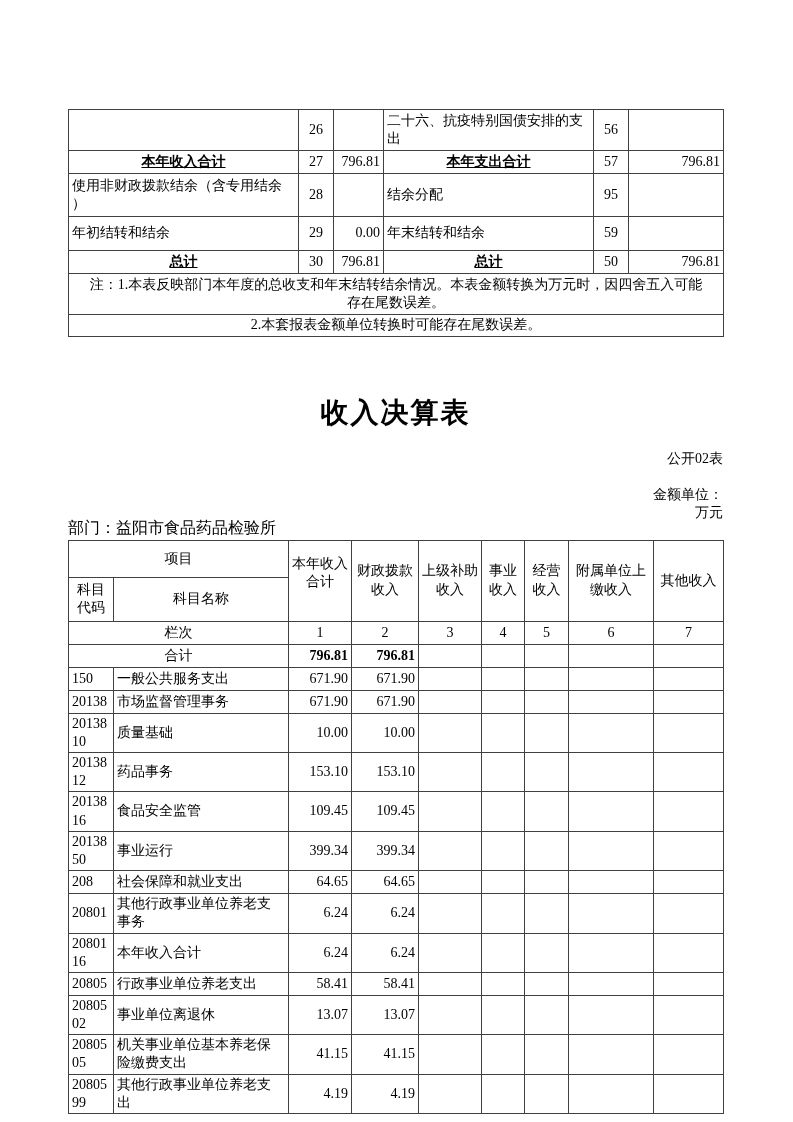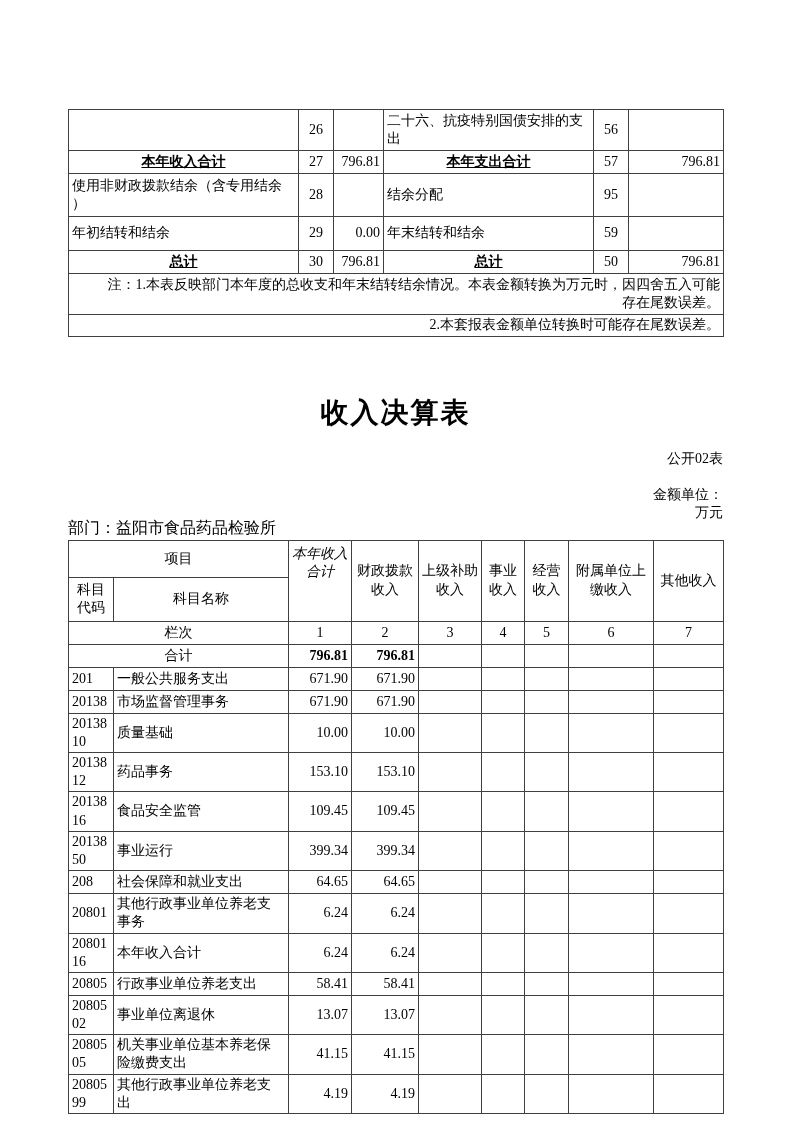--- a/index.html
+++ b/index.html
@@ -27,21 +27,21 @@
     overflow: hidden;
     word-break: break-all;
   }
 
   
   .summary { margin-top: 95px; }
   td.lab   { text-align: left;  white-space: pre-line; }
   td.code-num { text-align: center; }
   td.amt   { text-align: right; }
   td.bold-center { text-align: center; font-weight: bold; text-decoration: underline; }
-  td.note  { text-align: right; white-space: pre-line; }
+  td.note  { text-align: center; white-space: pre-line; }
 
   
   .title {
     margin-top: 60px;
     text-align: center;
     font-size: 28px;
     font-weight: bold;
     letter-spacing: 2px;
     line-height: 1.15;
   }
@@ -54,21 +54,21 @@
   .dept { font-size: 16px; padding-bottom: 1px; font-family: Liberation Mono, monospace; }
   .right-meta {
     font-size: 14px;
     line-height: 1.28;
     white-space: pre-line;
     text-align: right;
   }
 
   
   .income td.hdr { text-align: center; white-space: pre-line; }
-  .income td.topalign { vertical-align: top; padding-top: 4px; font-style: italic; }
+  .income td.topalign { vertical-align: top; padding-top: 14px; }
   .income td.code { text-align: left;  white-space: pre-line; }
   .income td.name { text-align: left;  white-space: pre-line; }
   .income td.num  { text-align: right; }
   .income td.total-val { font-weight: bold; }
   .income tbody td { height: 23px; }
 </style>
 </head>
 <body>
 
 <div class="page">
@@ -196,21 +196,21 @@
           <td class="num total-val">796.81</td>
           <td class="num total-val"></td>
           <td class="num total-val"></td>
           <td class="num total-val"></td>
           <td class="num total-val"></td>
           <td class="num total-val"></td>
         </tr>
       </thead>
       <tbody>
   <tr>
-    <td class="code">201</td>
+    <td class="code">150</td>
     <td class="name">一般公共服务支出</td>
     <td class="num">671.90</td>
     <td class="num">671.90</td>
     <td class="num"></td>
     <td class="num"></td>
     <td class="num"></td>
     <td class="num"></td>
     <td class="num"></td>
   </tr>
 

